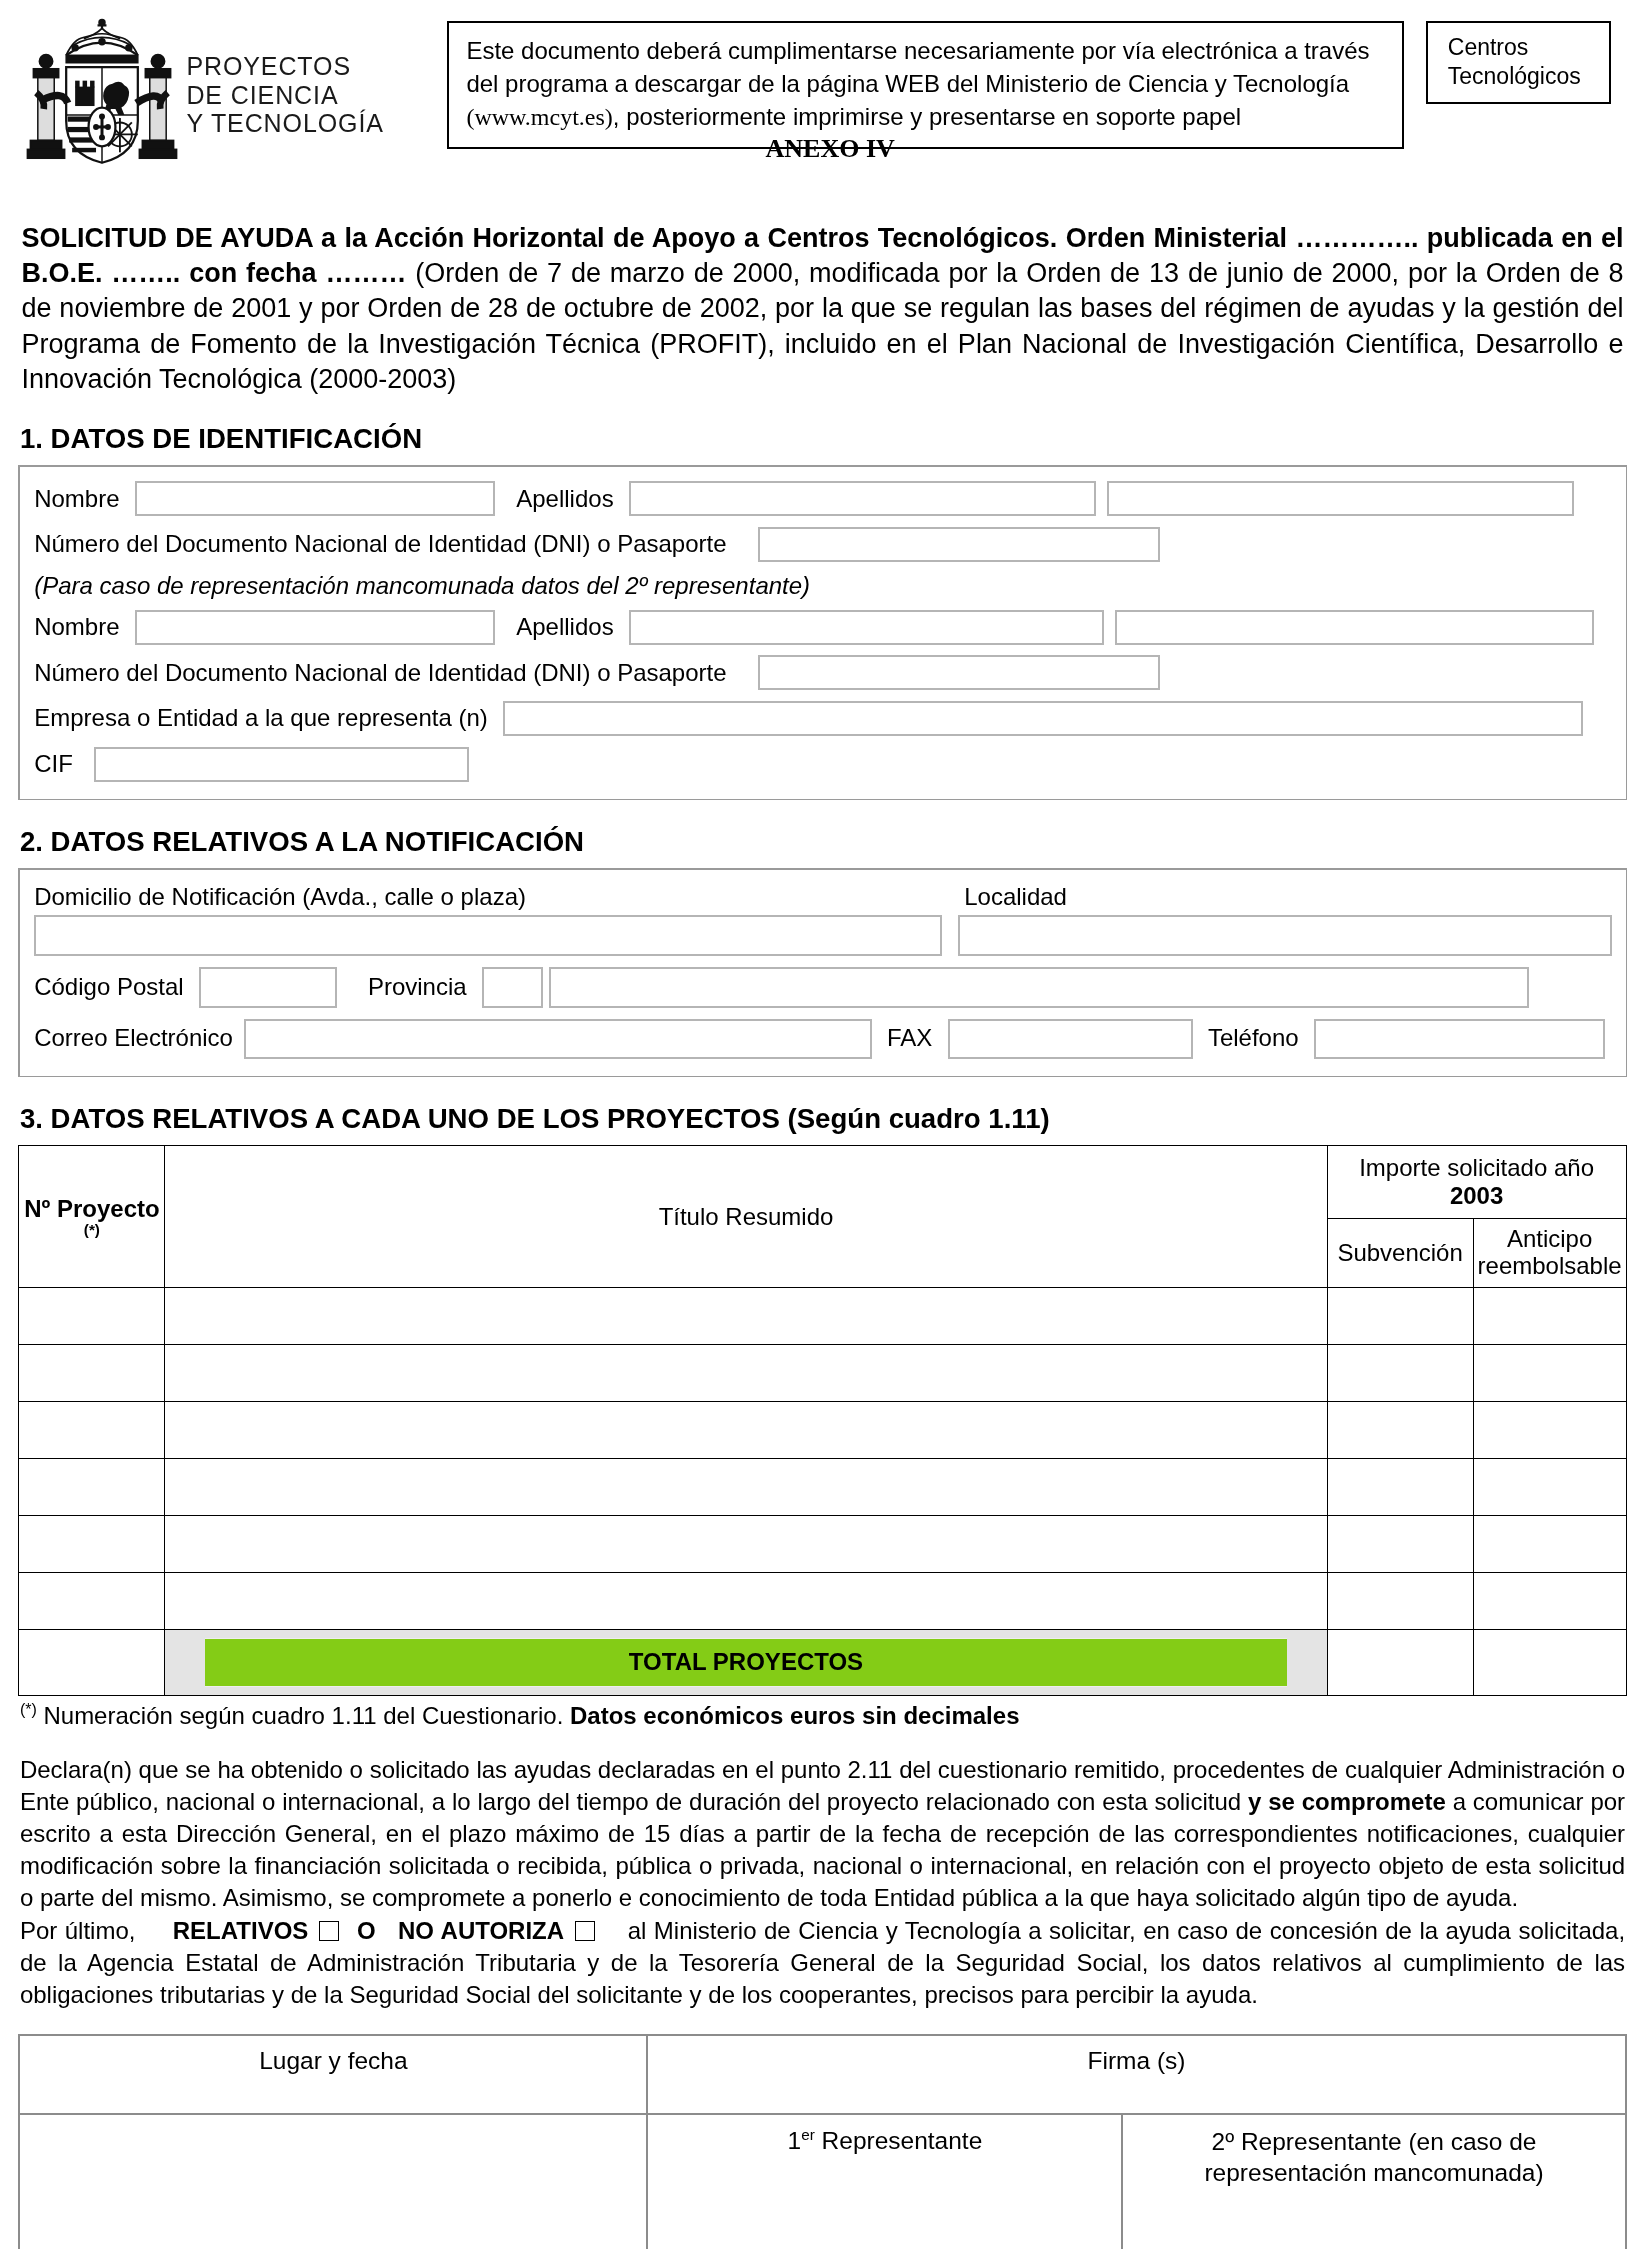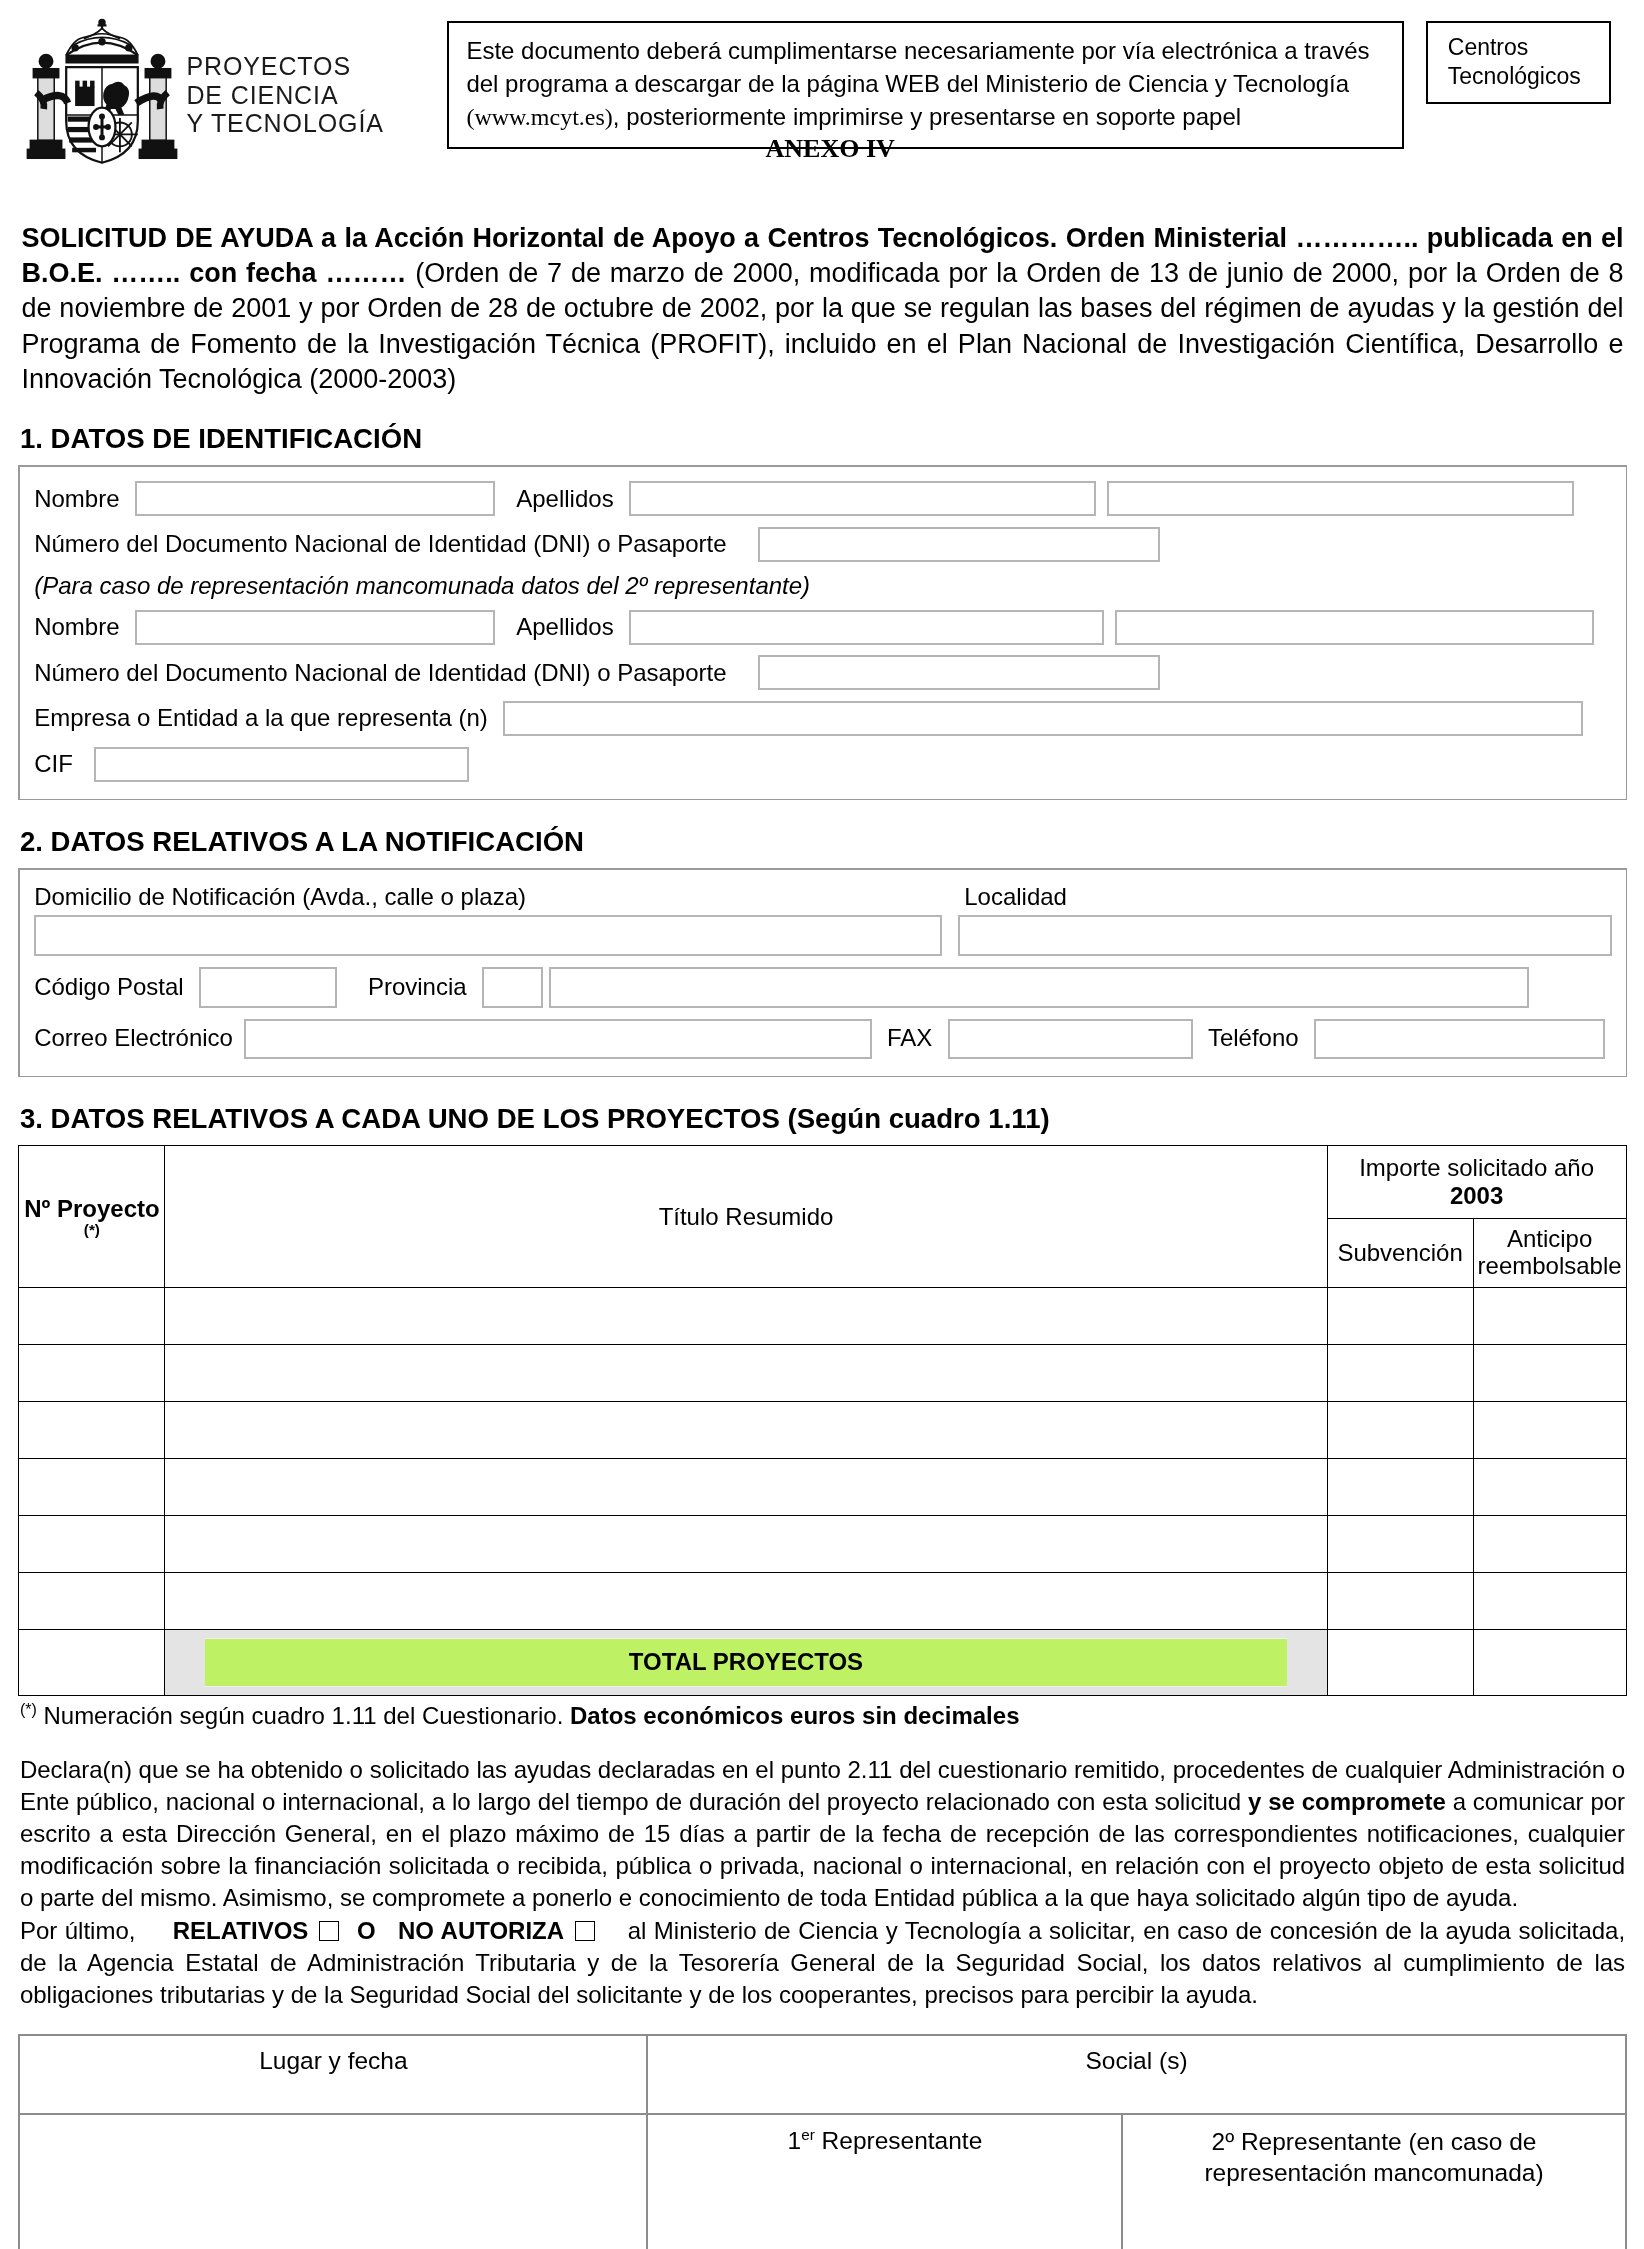--- a/index.html
+++ b/index.html
@@ -147,21 +147,21 @@
   .hdr-num .star { font-size: 15.3px; display: block; margin-top: 0.8px; }
   .hdr-imp { font-size: 24px; padding: 7.7px 3.1px; }
   .hdr-imp b { font-weight: bold; }
   .hdr-sub { font-size: 23px; padding: 7.7px 3.1px; line-height: 1.1; }
   tr.body-row td { height: 57px; }
   td.total-inner {
     background: #e4e4e4;
     padding: 0;
   }
   .total-band {
-    background: #bef264;
+    background: #84cc16;
     border-top: 1.5px solid #eeeeee;
     border-bottom: 1.5px solid #eeeeee;
     padding: 9.2px 0;
     margin: 6.1px 40px;
     font-weight: bold;
     font-size: 24px;
   }
 
   .footnote {
     font-size: 24px;
@@ -510,21 +510,21 @@
     &nbsp;<b>O</b>&nbsp;&nbsp;
     <b>NO AUTORIZA</b>
     <span class="chk"></span>
     &nbsp;&nbsp;&nbsp;<span>al Ministerio de Ciencia y Tecnología a solicitar, en caso de concesión de la ayuda solicitada, de la Agencia Estatal de Administración Tributaria y de la Tesorería General de la Seguridad Social, los datos relativos al cumplimiento de las obligaciones tributarias y de la Seguridad Social del solicitante y de los cooperantes, precisos para percibir la ayuda.</span>
   </div>
 
   <table class="sign">
     <tbody>
       <tr class="sign-head">
         <td class="sig-lugar">Lugar y fecha</td>
-        <td colspan="2">Social (s)</td>
+        <td colspan="2">Firma (s)</td>
       </tr>
       <tr class="sign-body">
         <td class="sig-lugar"></td>
         <td style="width:475px">
           <span><span>1</span><sup class="er">er</sup><span> Representante</span></span>
         </td>
         <td>
           <div class="rep2">
             <span>2º Representante (en caso de</span><br>
             <span>representación mancomunada)</span>

